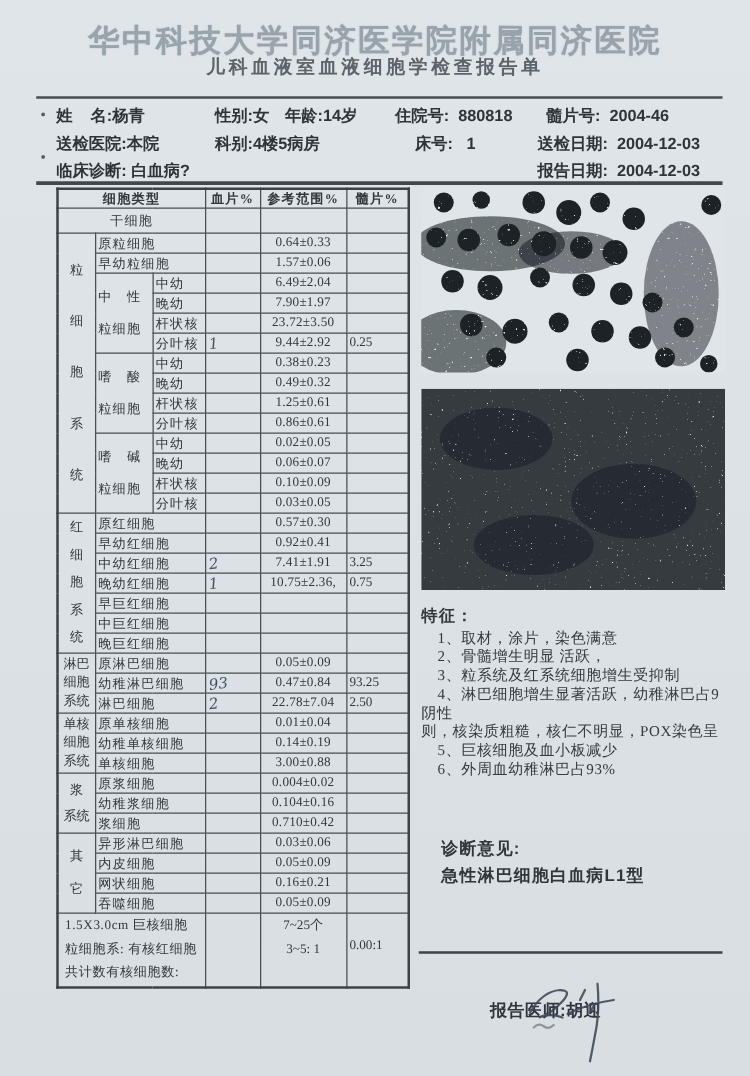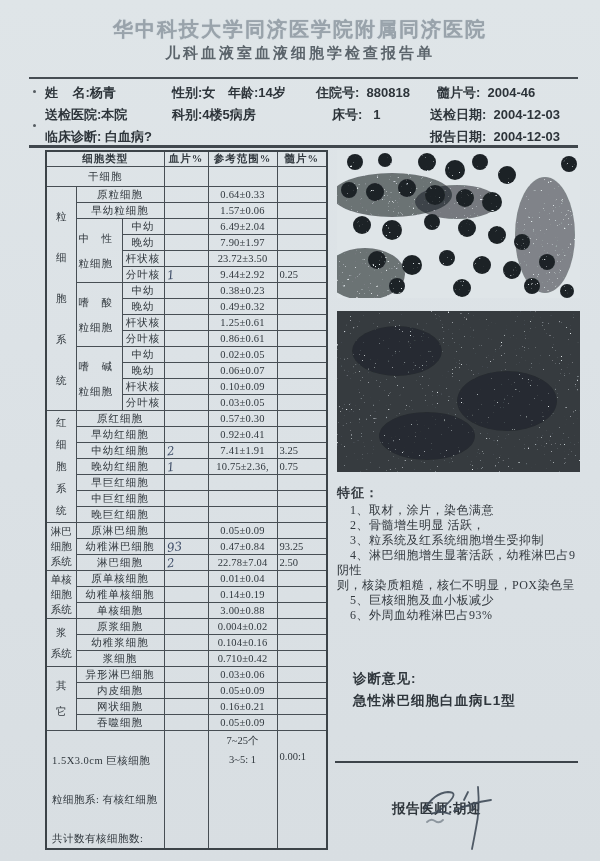--- a/index.html
+++ b/index.html
@@ -6,21 +6,21 @@
   body{
     width:600px;height:861px;position:relative;overflow:hidden;
     background:linear-gradient(180deg,#dfe5e8 0%,#dce2e6 40%,#d8dee2 100%);
     font-family:"Liberation Sans","DejaVu Sans",sans-serif;
     color:#2f363c;
   }
   .abs{position:absolute;}
   
   .title1{
     left:0;top:16px;width:600px;text-align:center;
-    font-size:20px;font-weight:bold;letter-spacing:2px;
+    font-size:25px;font-weight:bold;letter-spacing:2px;
     color:#99a3ab;text-shadow:0 0 1px #aab3ba;
     font-family:"Liberation Serif","DejaVu Serif",serif;
   }
   .title2{
     left:0;top:44px;width:600px;text-align:center;
     font-size:15px;font-weight:bold;letter-spacing:3px;color:#5b646b;
     font-family:"Liberation Serif","DejaVu Serif",serif;
   }
   .rule-top{left:29px;top:77px;width:549px;height:2px;background:#464d53;}
   .rule-mid{left:29px;top:145px;width:549px;height:3px;background:#40474d;}
@@ -33,21 +33,21 @@
     border:2px solid #3c4348;background:transparent;
   }
   .rt th,.rt td{
     border:1px solid #474e54;padding:0 2px;overflow:hidden;
     font-size:10.5px;color:#30373d;vertical-align:middle;
   }
   .rt th{height:14px;font-weight:bold;text-align:center;letter-spacing:1px;
     font-family:"Liberation Serif","DejaVu Serif",serif;}
   .rt td{height:15px;}
   .stem-row td{height:19px;}
-  .name{padding-left:4px;text-align:center;letter-spacing:1px;
+  .name{padding-left:4px;text-align:left;letter-spacing:1px;
     font-family:"Liberation Serif","DejaVu Serif",serif;}
   .ctr{text-align:center;}
   .val{
     text-align:center;letter-spacing:.2px;
     font-family:"Liberation Serif","DejaVu Serif",serif;font-size:10.5px;
   }
   .sysv{
     text-align:center;white-space:pre-line;vertical-align:middle;
     font-family:"Liberation Serif","DejaVu Serif",serif;letter-spacing:0;
   }
@@ -59,21 +59,21 @@
   }
   .blood{text-align:left;padding-left:5px;}
   .hand{
     font-family:"DejaVu Serif","Liberation Serif",serif;font-style:italic;
     font-size:12px;color:#41506a;display:inline-block;transform:rotate(-7deg);
   }
   .faint{color:#8a959c;text-align:left;padding-left:4px;
     font-family:"Liberation Serif","DejaVu Serif",serif;font-size:10px;}
   .foot td{height:58px;vertical-align:top;}
   .footlbl div{line-height:19px;padding-left:3px;letter-spacing:.5px;
-    font-family:"Liberation Serif","DejaVu Serif",serif;margin-top:20px;}
+    font-family:"Liberation Serif","DejaVu Serif",serif;}
   .footref div{line-height:19px;text-align:center;
     font-family:"Liberation Serif","DejaVu Serif",serif;}
   .footmar div{margin-top:20px;}
   
   .photo{background:#dfe5e8;}
   .feat-h{font-size:13px;font-weight:bold;letter-spacing:1px;color:#33393f;
     font-family:"Liberation Serif","DejaVu Serif",serif;}
   .feat-line{font-size:12px;line-height:15px;color:#33393f;letter-spacing:.5px;
     font-family:"Liberation Serif","DejaVu Serif",serif;}
   .ind{padding-left:13px;}

